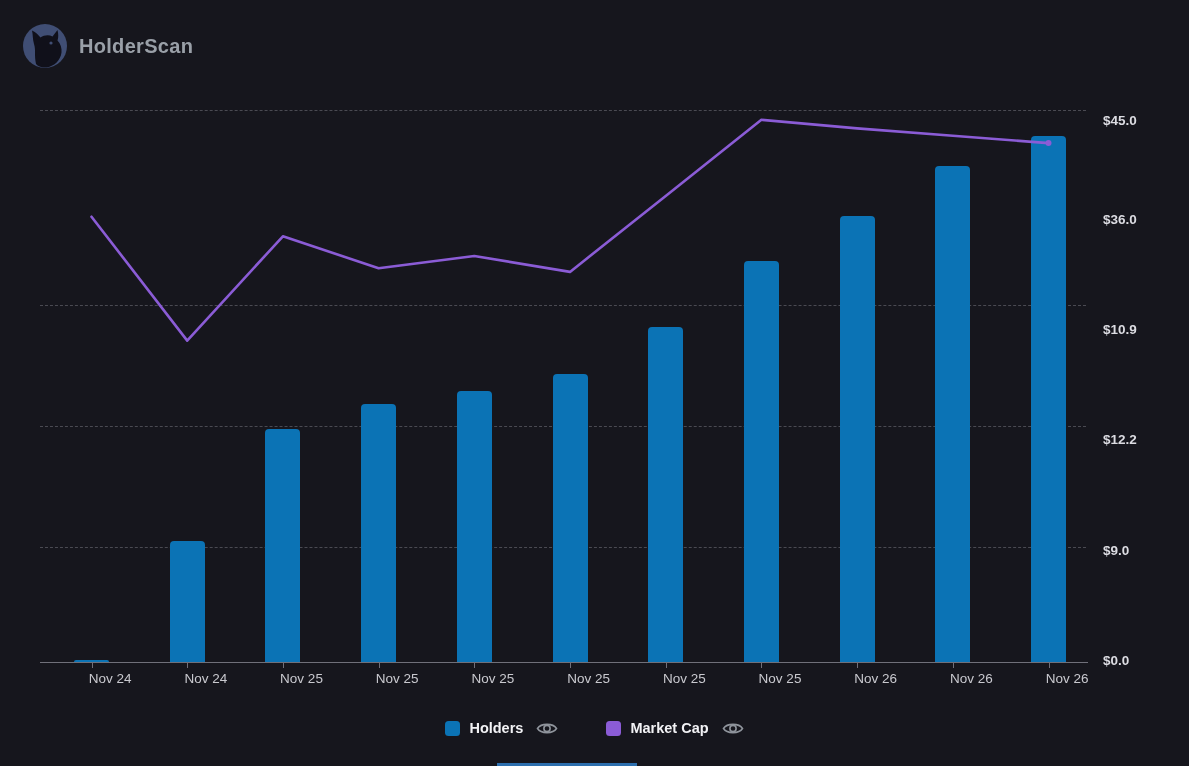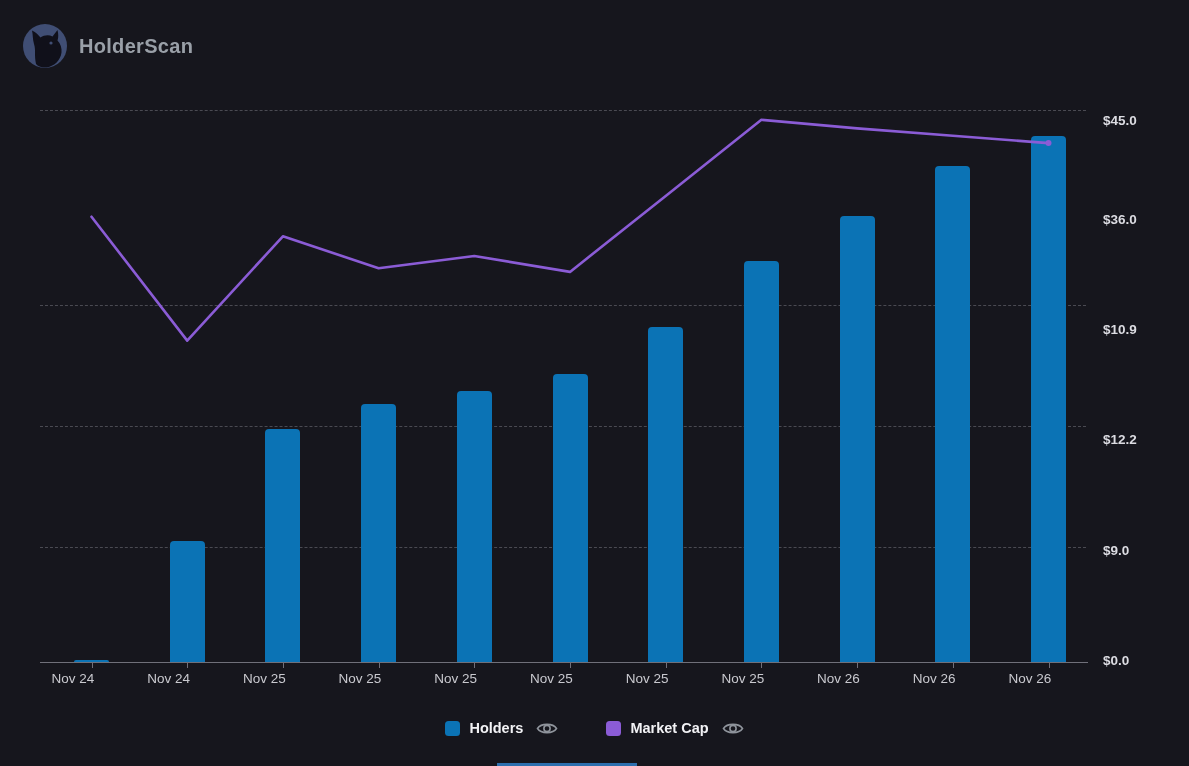--- a/index.html
+++ b/index.html
@@ -11,21 +11,21 @@
   .logo-text{margin-left:12px;font-size:20px;font-weight:700;letter-spacing:.3px;color:var(--logo-text,#9aa0a8);}
   
   .chart{position:absolute;left:40px;top:110px;width:1038px;height:552px;}
   .gridline{position:absolute;left:0;width:1046px;height:0;border-top:1px dashed var(--grid,#4a4a52);}
   .bar{position:absolute;bottom:0;width:35px;background:var(--bar-blue,#0b73b5);border-radius:4px 4px 0 0;}
   .line-layer{position:absolute;left:0;top:0;overflow:visible;}
   .mc-line{fill:none;stroke:var(--line-purple,#8b5cd6);stroke-width:2.6;stroke-linejoin:round;stroke-linecap:round;}
   .mc-dot{fill:var(--line-purple,#8b5cd6);}
   .axis-line{position:absolute;left:40px;top:662px;width:1048px;height:1px;background:var(--axis,#70707a);}
   .tick{position:absolute;top:663px;width:1px;height:5px;background:var(--axis,#70707a);}
-  .xlabel{position:absolute;top:671px;width:80px;text-align:left;font-size:13.5px;color:var(--x-label,#c9c9cf);}
+  .xlabel{position:absolute;top:671px;width:80px;text-align:right;font-size:13.5px;color:var(--x-label,#c9c9cf);}
   .ylabels{position:absolute;left:1103px;top:110px;width:70px;}
   .ylabel{position:absolute;left:0;font-size:13.5px;font-weight:600;color:var(--y-label,#dcdce2);}
   
   .legend{position:absolute;left:0;top:720px;width:100%;display:flex;justify-content:center;gap:48px;}
   .legend-item{display:flex;align-items:center;cursor:pointer;}
   .swatch{width:15px;height:15px;border-radius:3.5px;margin-right:9px;}
   .swatch.holders{background:var(--bar-blue,#0b73b5);}
   .swatch.mcap{background:var(--line-purple,#8b5cd6);}
   .legend-label{font-size:14.5px;font-weight:700;color:var(--legend-text,#f2f2f5);}
   .eye{margin-left:13px;display:flex;align-items:center;cursor:pointer;}

